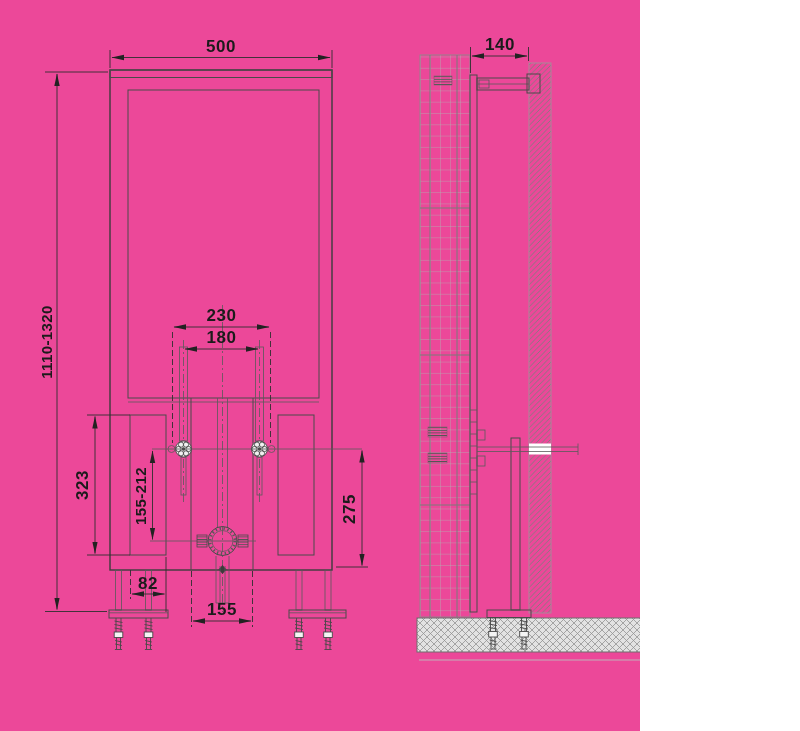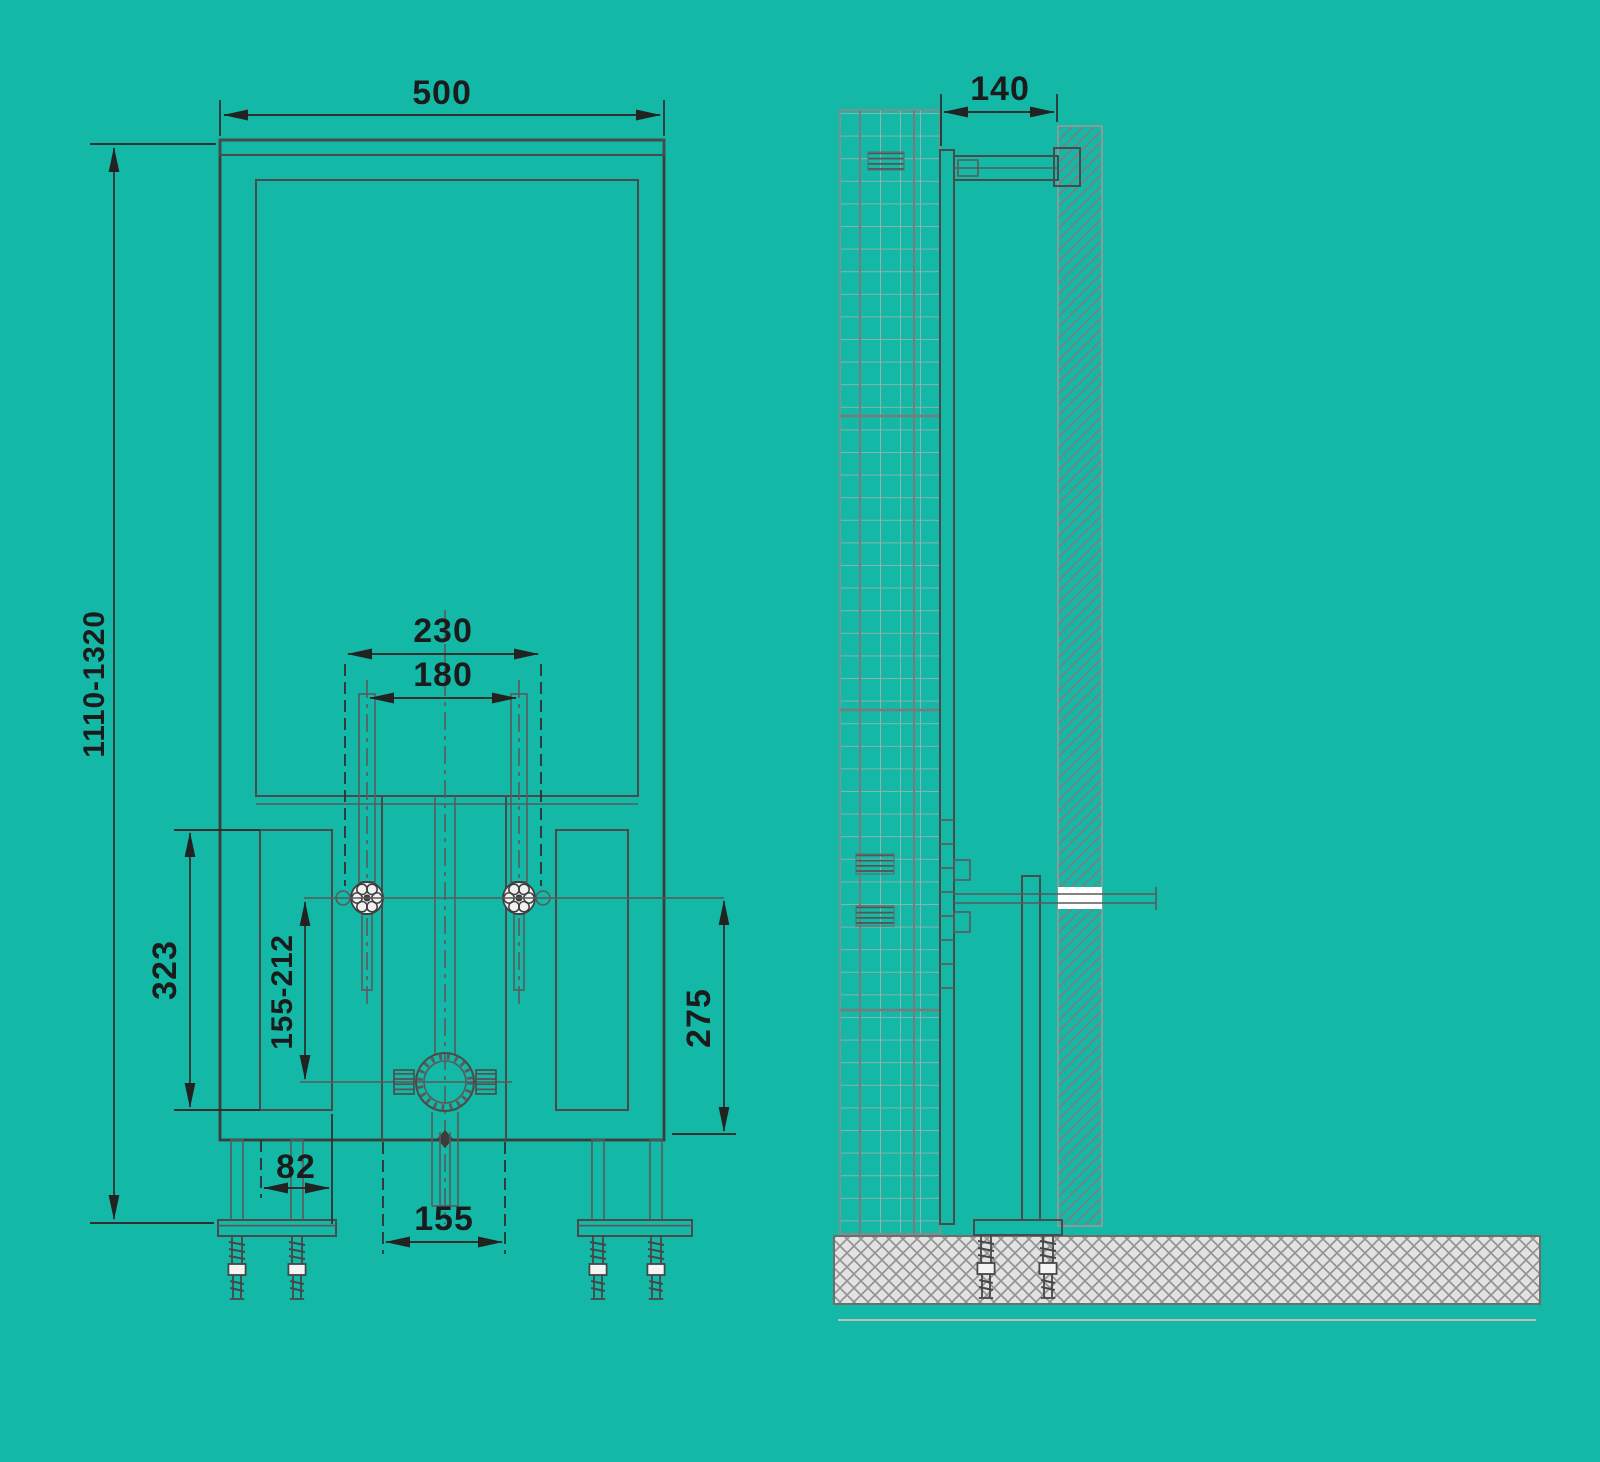--- a/index.html
+++ b/index.html
@@ -1,16 +1,16 @@
 <!DOCTYPE html>
 <html><head>
 <meta charset="utf-8">
 <style>
   html,body{margin:0;padding:0;background:#ffffff;}
-  .stage{position:relative;width:800px;height:731px;background:#14b8a6;overflow:hidden;}
+  .stage{position:relative;width:640px;height:731px;background:#ec4899;overflow:hidden;}
   svg{display:block;}
   text{font-family:"Liberation Sans",sans-serif;fill:#1b1b1b;}
   .dimtxt{font-size:17px;font-weight:600;letter-spacing:.5px;}
   .dimtxt-sm{font-size:15px;font-weight:600;letter-spacing:.4px;}
   .thin{stroke:#5a5a5a;stroke-width:.8;fill:none;}
   .main{stroke:#3c3c3c;stroke-width:1.4;fill:none;}
   .med{stroke:#4a4a4a;stroke-width:1;fill:none;}
   .dim{stroke:#303030;stroke-width:.9;fill:none;}
   .dash{stroke-dasharray:6 3;}
   .cline{stroke-dasharray:9 3 2 3;}

